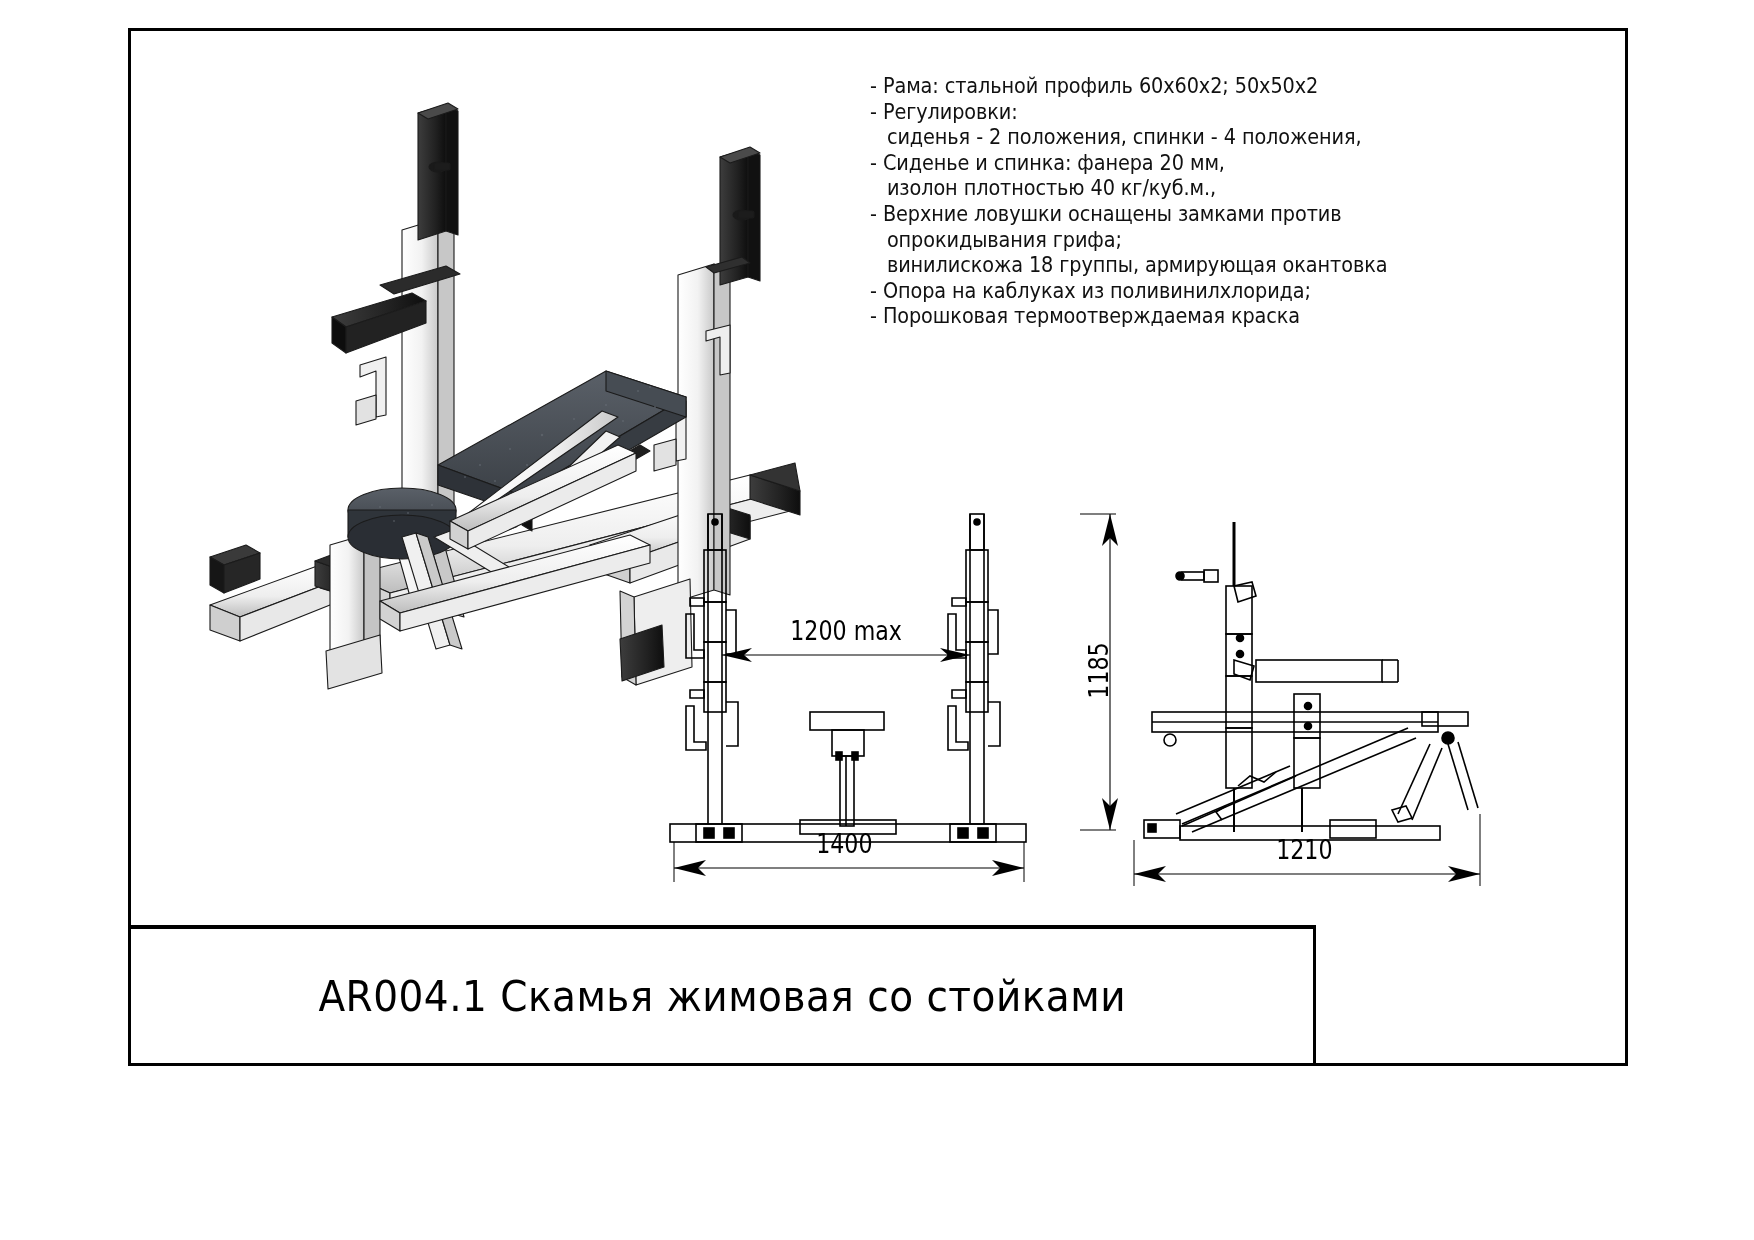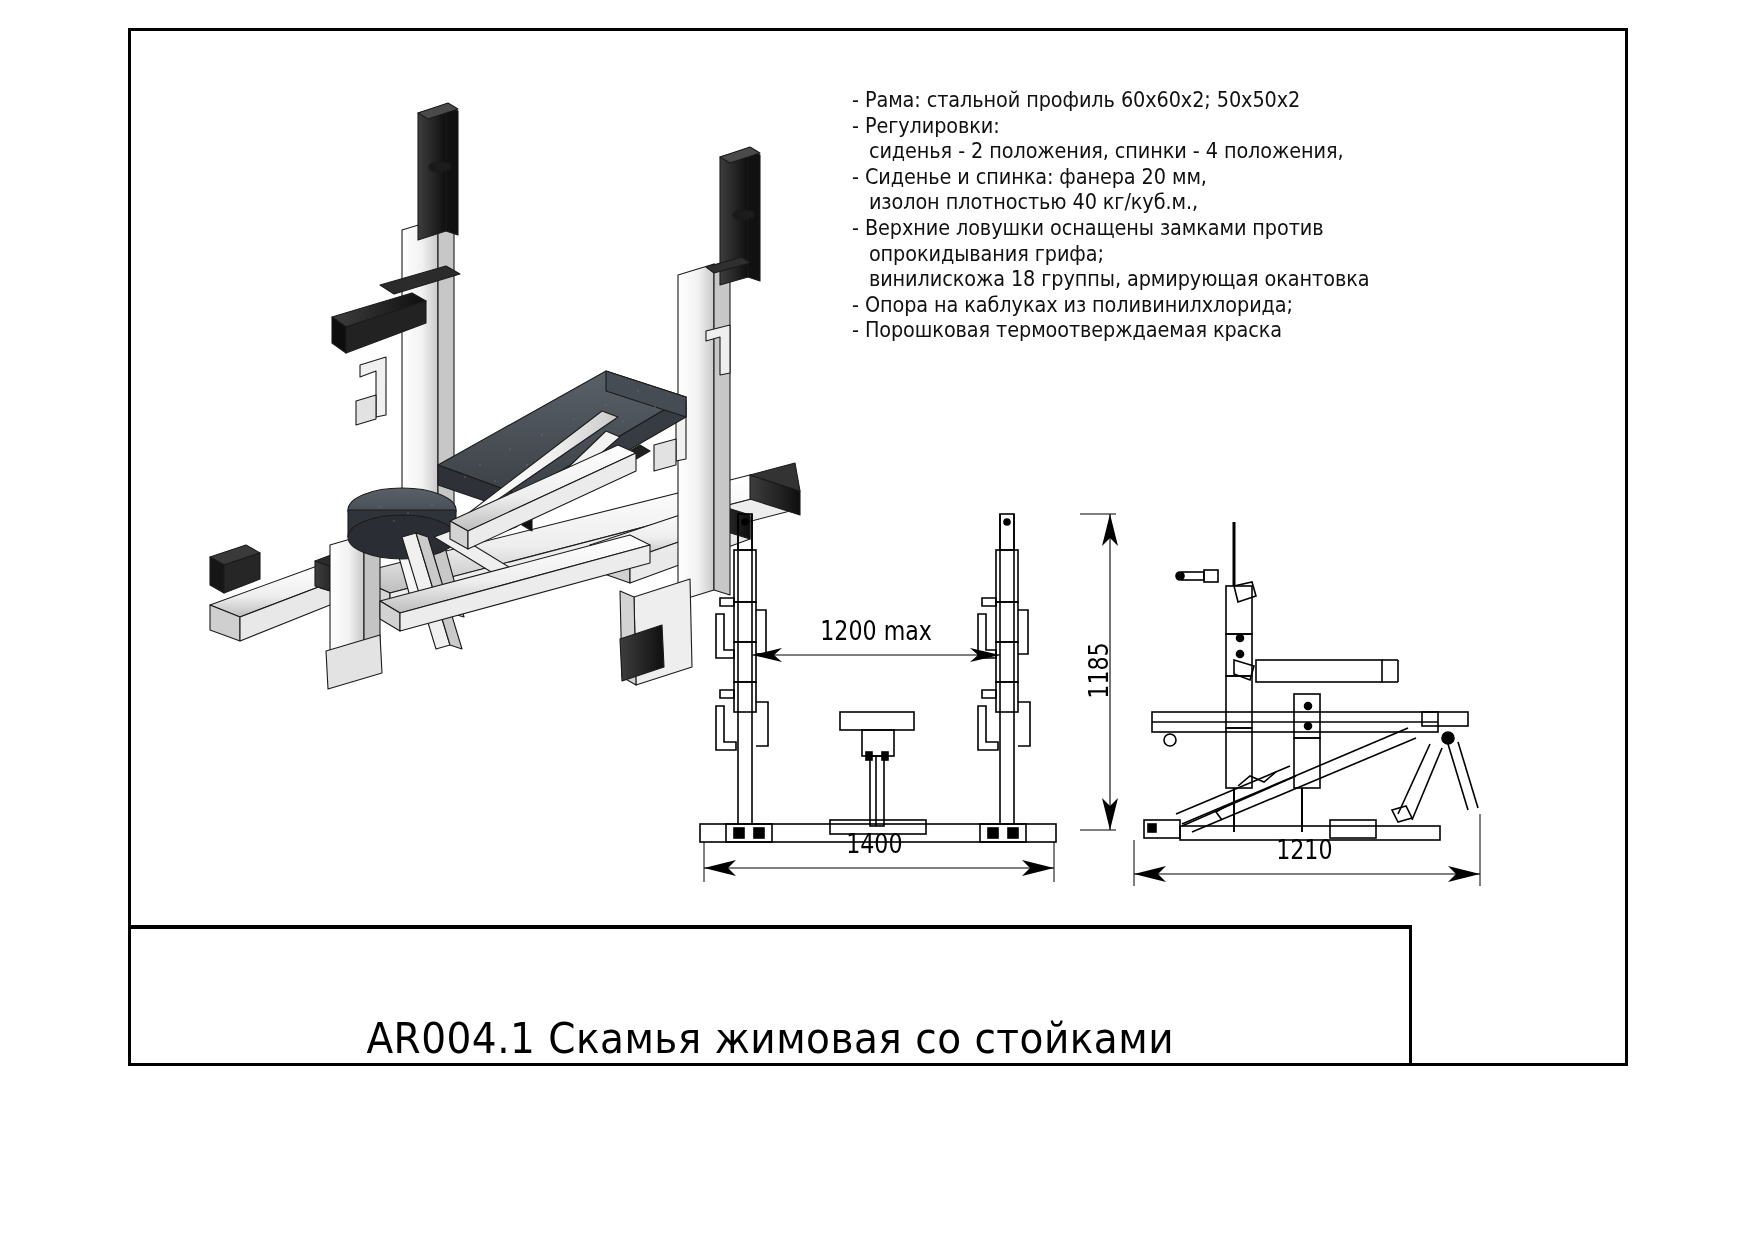--- a/index.html
+++ b/index.html
@@ -20,66 +20,65 @@
   #outer-frame {
     position: absolute;
     left: 128px; top: 28px;
     width: 1500px; height: 1038px;
     border: 3px solid #000;
     background: #fff;
   }
   #title-block {
     position: absolute;
     left: 128px; top: 925px;
-    width: 1284px; height: 141px;
+    width: 1188px; height: 141px;
     border: 3px solid #000;
     border-top: 4px solid #000;
     background: #fff;
     display: flex;
-    align-items: flex-end;
+    align-items: center;
     justify-content: center;
   }
   #title-text {
     font-family: "DejaVu Sans", sans-serif;
     font-size: 42px;
     letter-spacing: 0.5px;
     color: #000;
     font-weight: 400;
     white-space: nowrap;
     transform: scaleX(0.93);
   }
 
   
   #spec-list {
     position: absolute;
-    left: 852px; top: 74px;
+    left: 870px; top: 74px;
     width: 640px;
     color: #111;
-    margin-top: 14px;
   }
   .spec-line {
     font-family: "DejaVu Sans", sans-serif;
     font-size: 20.5px;
     line-height: 25.6px;
     white-space: nowrap;
     transform: scaleX(0.94);
     transform-origin: left center;
     letter-spacing: -0.1px;
   }
   .spec-line.indent { padding-left: 18px; }
 
   
   #render3d {
     position: absolute;
     left: 150px; top: 45px;
     width: 700px; height: 630px;
   }
 
   
-  #front-view { position: absolute; left: 690px; top: 490px; width: 400px; height: 410px; }
+  #front-view { position: absolute; left: 660px; top: 490px; width: 400px; height: 410px; }
   #side-view  { position: absolute; left: 1130px; top: 514px; width: 380px; height: 410px; }
 
   .dim-text {
     position: absolute;
     font-family: "DejaVu Sans", sans-serif;
     font-size: 27px;
     color: #000;
     white-space: nowrap;
     transform: scaleX(0.82);
     transform-origin: center center;

